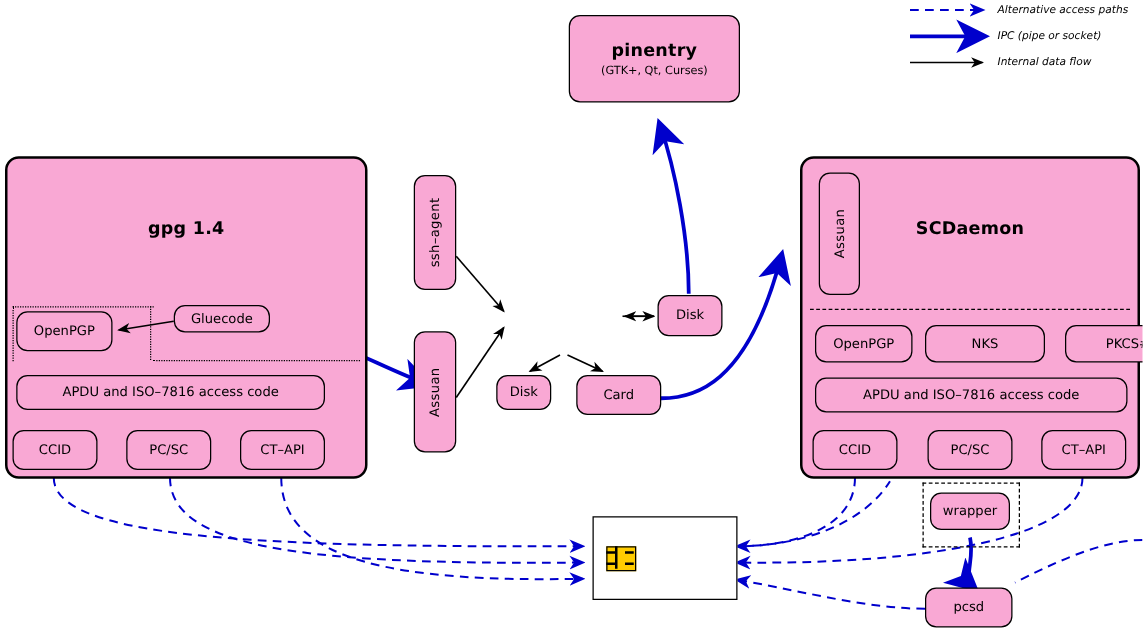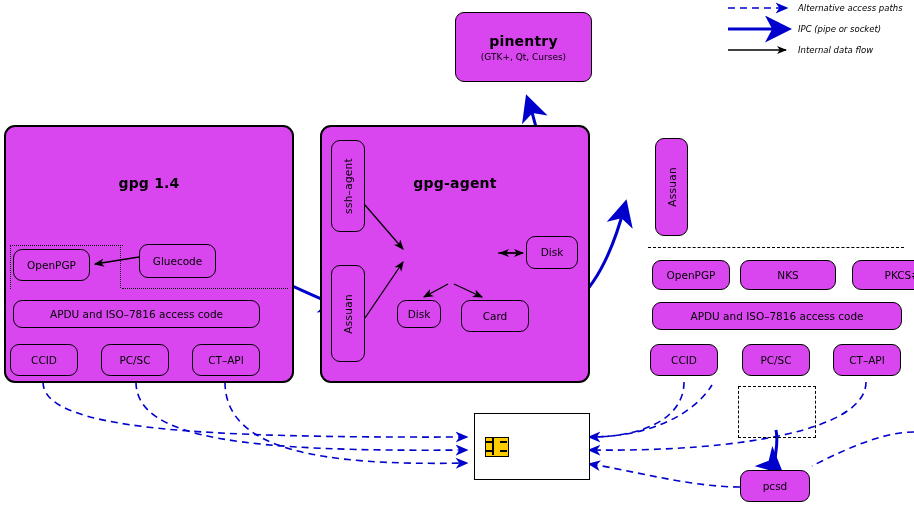--- a/index.html
+++ b/index.html
@@ -2,21 +2,21 @@
 <html><head>
 <meta charset="utf-8">
 <style>
   html,body{margin:0;padding:0;background:#ffffff;}
   body{width:914px;height:508px;position:relative;overflow:hidden;
        font-family:"DejaVu Sans","Liberation Sans",sans-serif;}
   #stage{position:absolute;left:0;top:0;width:914px;height:508px;}
   svg.layer{position:absolute;left:0;top:0;width:914px;height:508px;}
   #edges{z-index:5;}
   #edges-top{z-index:30;}
-  .node{position:absolute;box-sizing:border-box;background:#d946ef;
+  .node{position:absolute;box-sizing:border-box;background:#f9a8d4;
         border:1.6px solid #000000;display:flex;flex-direction:column;
         align-items:center;justify-content:center;
         color:#000;z-index:10;}
   .rounded{border-radius:9px;}
   .bigbox{border-radius:11px;border-width:2px;z-index:8;
           align-items:center;justify-content:flex-start;}
   .bigtitle{font-weight:bold;font-size:14px;letter-spacing:.2px;}
   .sub{font-size:9px;margin-top:3px;}
   .lbl{font-size:10.5px;line-height:1.35;white-space:nowrap;}
   .lbl2{font-size:10.5px;line-height:1.6;}
@@ -74,42 +74,42 @@
 
     <path d="M551,235 C551,190 540,135 528,100" stroke="#0000cc" stroke-width="3" fill="none" marker-end="url(#ahBlueThick)"></path>
 
     <path d="M776,430 C780,448 770,462 779,470" stroke="#0000cc" stroke-width="3" fill="none" marker-end="url(#ahBlueThick)"></path>
   </svg>
 
   <div class="node bigbox" style="left:4px;top:125px;width:290px;height:258px;">
     <div class="bigtitle" style="margin-top:48px;">gpg 1.4</div>
   </div>
 
-  <div class="node bigbox" style="left:320px;top:125px;width:270px;height:258px;">
-    <div class="bigtitle" style="margin-top:48px;">gpg-agent</div>
-  </div>
-
+
+  <div class="node bigbox" style="left:640px;top:125px;width:272px;height:258px;">
+    <div class="bigtitle" style="margin-top:48px;">SCDaemon</div>
+  </div>
 
   <div class="node rounded" style="left:455px;top:12px;width:137px;height:70px;">
     <div class="bigtitle">pinentry</div>
     <div class="sub">(GTK+, Qt, Curses)</div>
   </div>
 
   <div class="dotbox" style="left:10px;top:245px;width:112px;height:43px;
        border-right:none;border-bottom:none;"></div>
   <div class="dotbox" style="left:122px;top:245px;width:166px;height:43px;
        border-top:none;border-left:none;border-right:none;"></div>
   <div class="dotbox" style="left:120px;top:245px;width:2px;height:43px;
        border-top:none;border-bottom:none;border-right:none;"></div>
 
   <div class="node rounded" style="left:13px;top:249px;width:77px;height:32px;">
     <span class="lbl">OpenPGP</span>
   </div>
 
-  <div class="node rounded" style="left:139px;top:244px;width:77px;height:34px;">
+  <div class="node rounded" style="left:139px;top:244px;width:77px;height:22px;">
     <span class="lbl">Gluecode</span>
   </div>
 
   <div class="node rounded" style="left:13px;top:300px;width:247px;height:28px;">
     <span class="lbl">APDU and ISO–7816 access code</span>
   </div>
 
   <div class="node rounded" style="left:10px;top:344px;width:68px;height:32px;">
     <span class="lbl">CCID</span>
   </div>
@@ -167,20 +167,23 @@
     <span class="lbl">CCID</span>
   </div>
   <div class="node rounded" style="left:742px;top:344px;width:68px;height:32px;">
     <span class="lbl">PC/SC</span>
   </div>
   <div class="node rounded" style="left:833px;top:344px;width:68px;height:32px;">
     <span class="lbl">CT–API</span>
   </div>
 
   <div class="dashbox" style="left:738px;top:386px;width:76px;height:50px;"></div>
+  <div class="node rounded" style="left:744px;top:394px;width:64px;height:30px;">
+    <span class="lbl">wrapper</span>
+  </div>
 
   <div class="node rounded" style="left:740px;top:470px;width:70px;height:32px;">
     <span class="lbl">pcsd</span>
   </div>
 
   <div class="card" style="left:474px;top:413px;width:114px;height:65px;"></div>
   <div class="chip" style="left:485px;top:437px;width:22px;height:18px;"></div>
   <div class="chipline" style="left:492px;top:437px;width:1.6px;height:18px;"></div>
   <div class="chipline" style="left:485px;top:441px;width:7px;height:1.6px;"></div>
   <div class="chipline" style="left:485px;top:450px;width:7px;height:1.6px;"></div>

